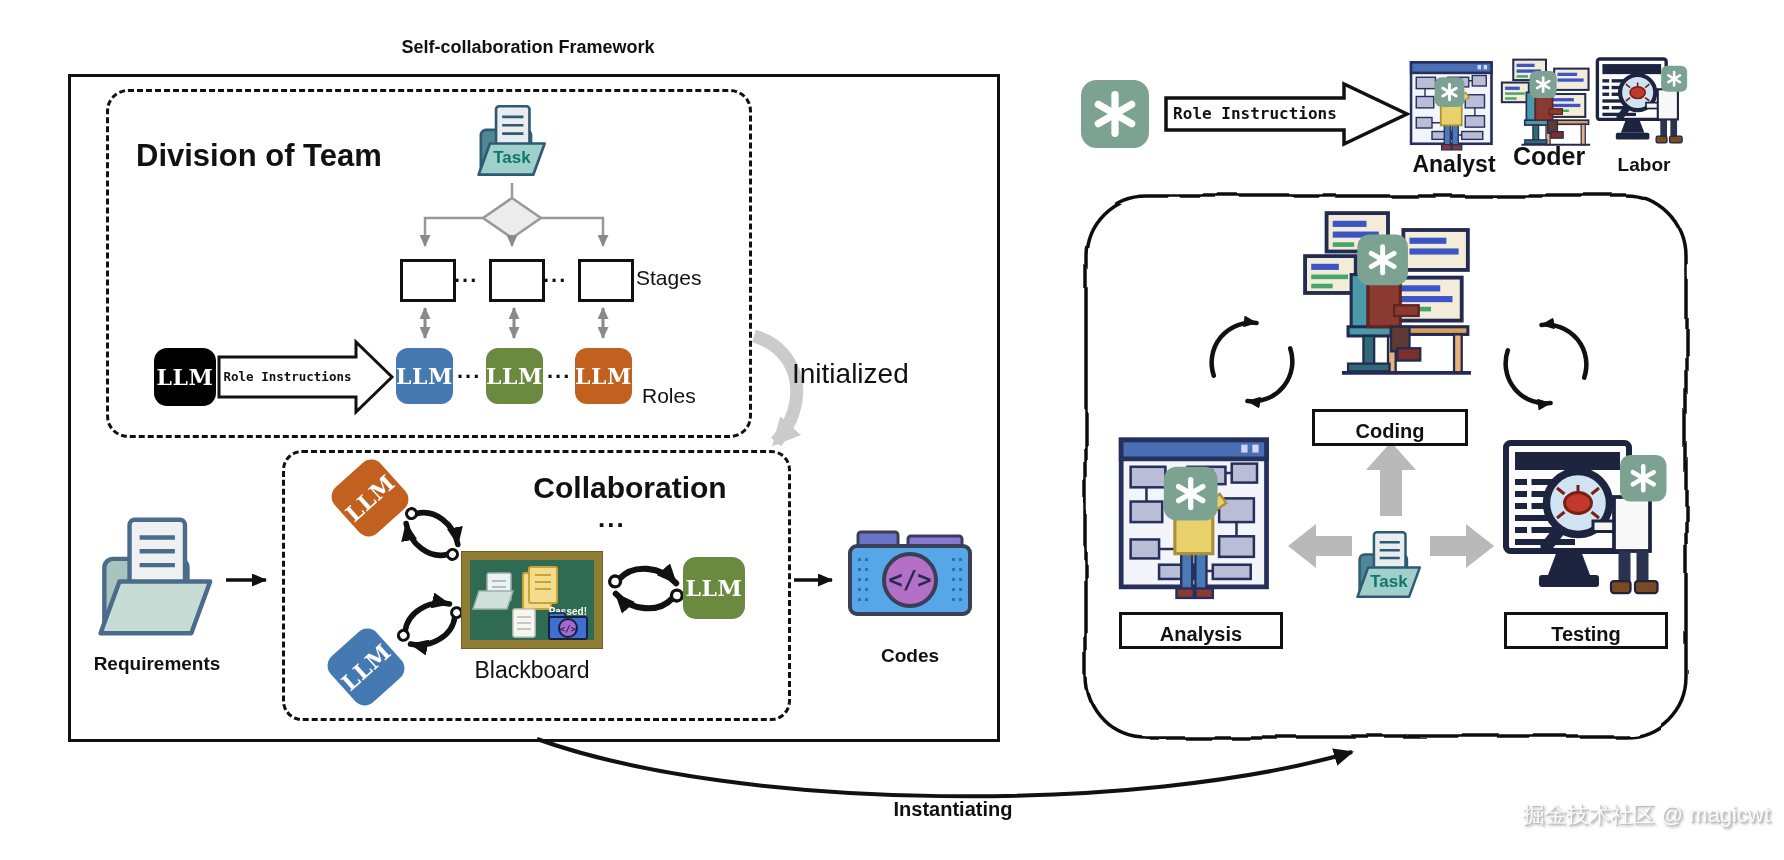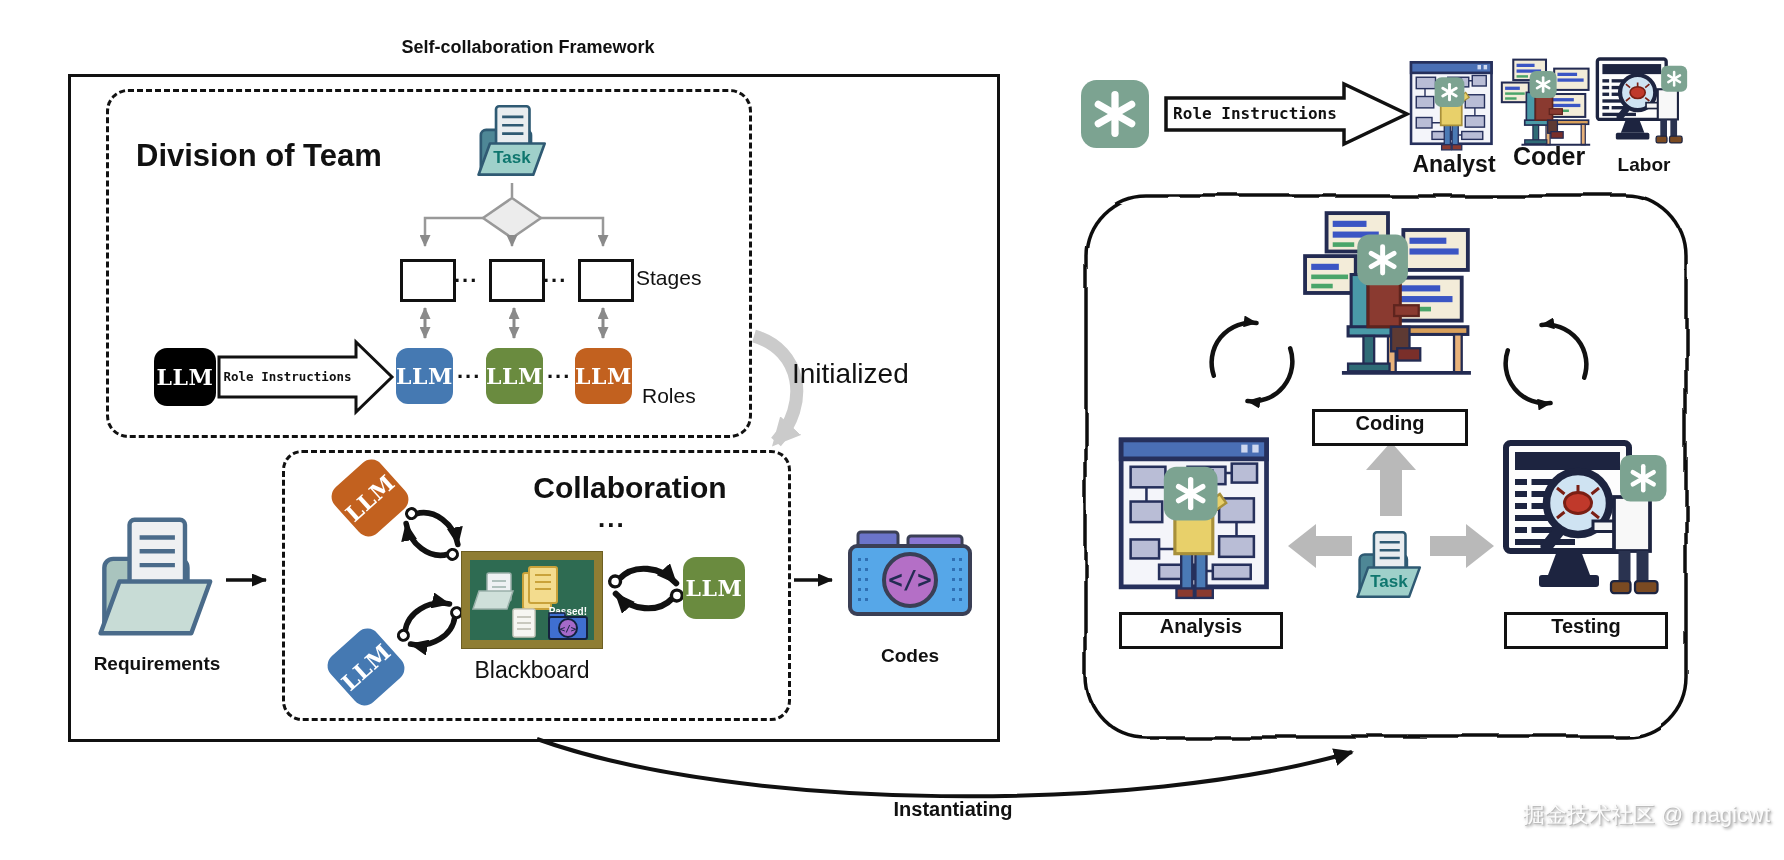--- a/index.html
+++ b/index.html
@@ -5,21 +5,21 @@
   html,body{margin:0;padding:0;background:#fff}
   #canvas{position:relative;width:1784px;height:860px;background:#fff;overflow:hidden;
           font-family:"Liberation Sans",sans-serif;color:#111}
   .abs{position:absolute}
   .lbl{position:absolute;display:flex;align-items:center;justify-content:center;color:#111;line-height:1.1}
   .b{font-weight:bold}
   .mono{font-family:"DejaVu Sans Mono",monospace;font-weight:bold}
   .llm{position:absolute;display:flex;align-items:center;justify-content:center;color:#fff;
        font-family:"DejaVu Serif",serif;font-weight:bold;font-size:22px;letter-spacing:.5px;border-radius:13px}
   .ell{position:absolute;font-weight:bold;font-size:22px;color:#111;letter-spacing:2px}
-  .phasebox{position:absolute;background:#fff;border:3px solid #111;display:flex;align-items:flex-start;
+  .phasebox{position:absolute;background:#fff;border:3px solid #111;display:flex;align-items:flex-end;
             justify-content:center;font-weight:bold;font-size:20px}
   .tasktxt{position:absolute;text-align:center;color:#0f766e;font-size:17px;font-weight:600}
   .folder-task{--fback:#4e8796;--ffront:#9fd0ca;--fdoc:#e9edf0;--fstroke:#2f5a73}
   .folder-req{--fback:#a9c4be;--ffront:#c8dcd6;--fdoc:#eef0f2;--fstroke:#4a6b8a}
   .wm{position:absolute;color:#fcfcfc;text-shadow:1px 1px 0 #bdbdbd,2px 2px 3px #9a9a9a;
       font-size:22px;font-weight:500;text-align:right}
   svg{display:block}
 </style>
 </head>
 <body>

